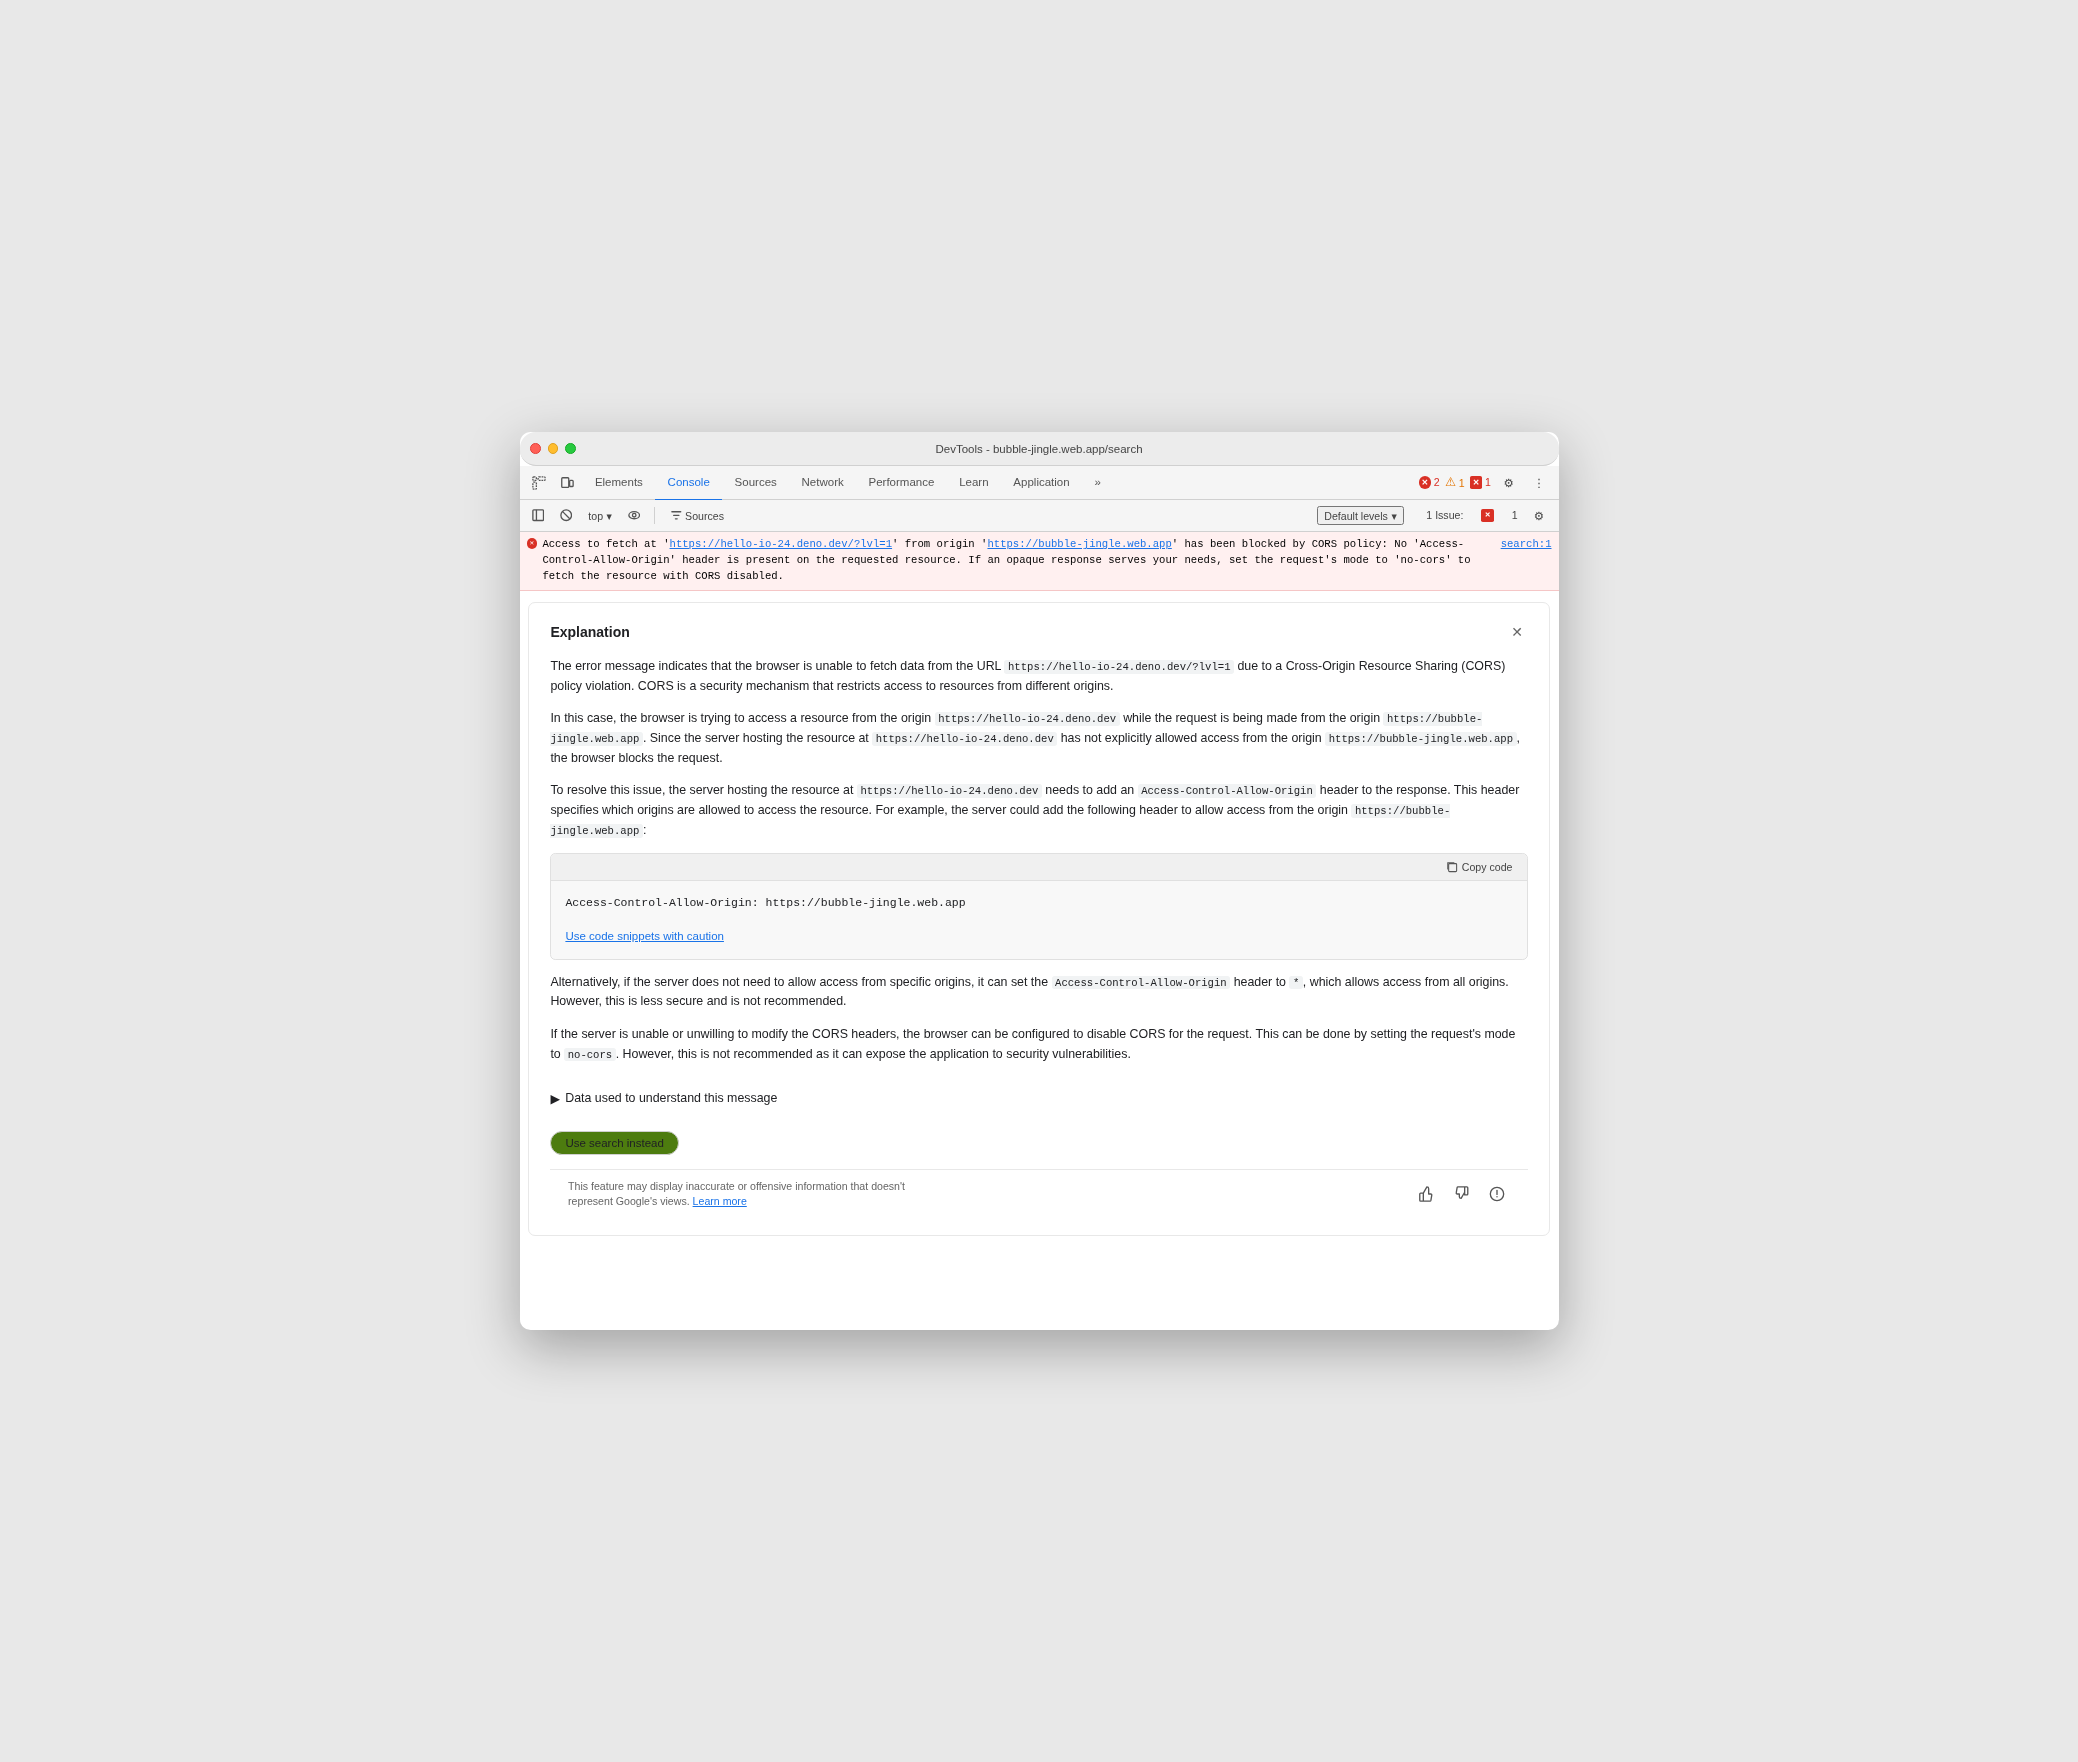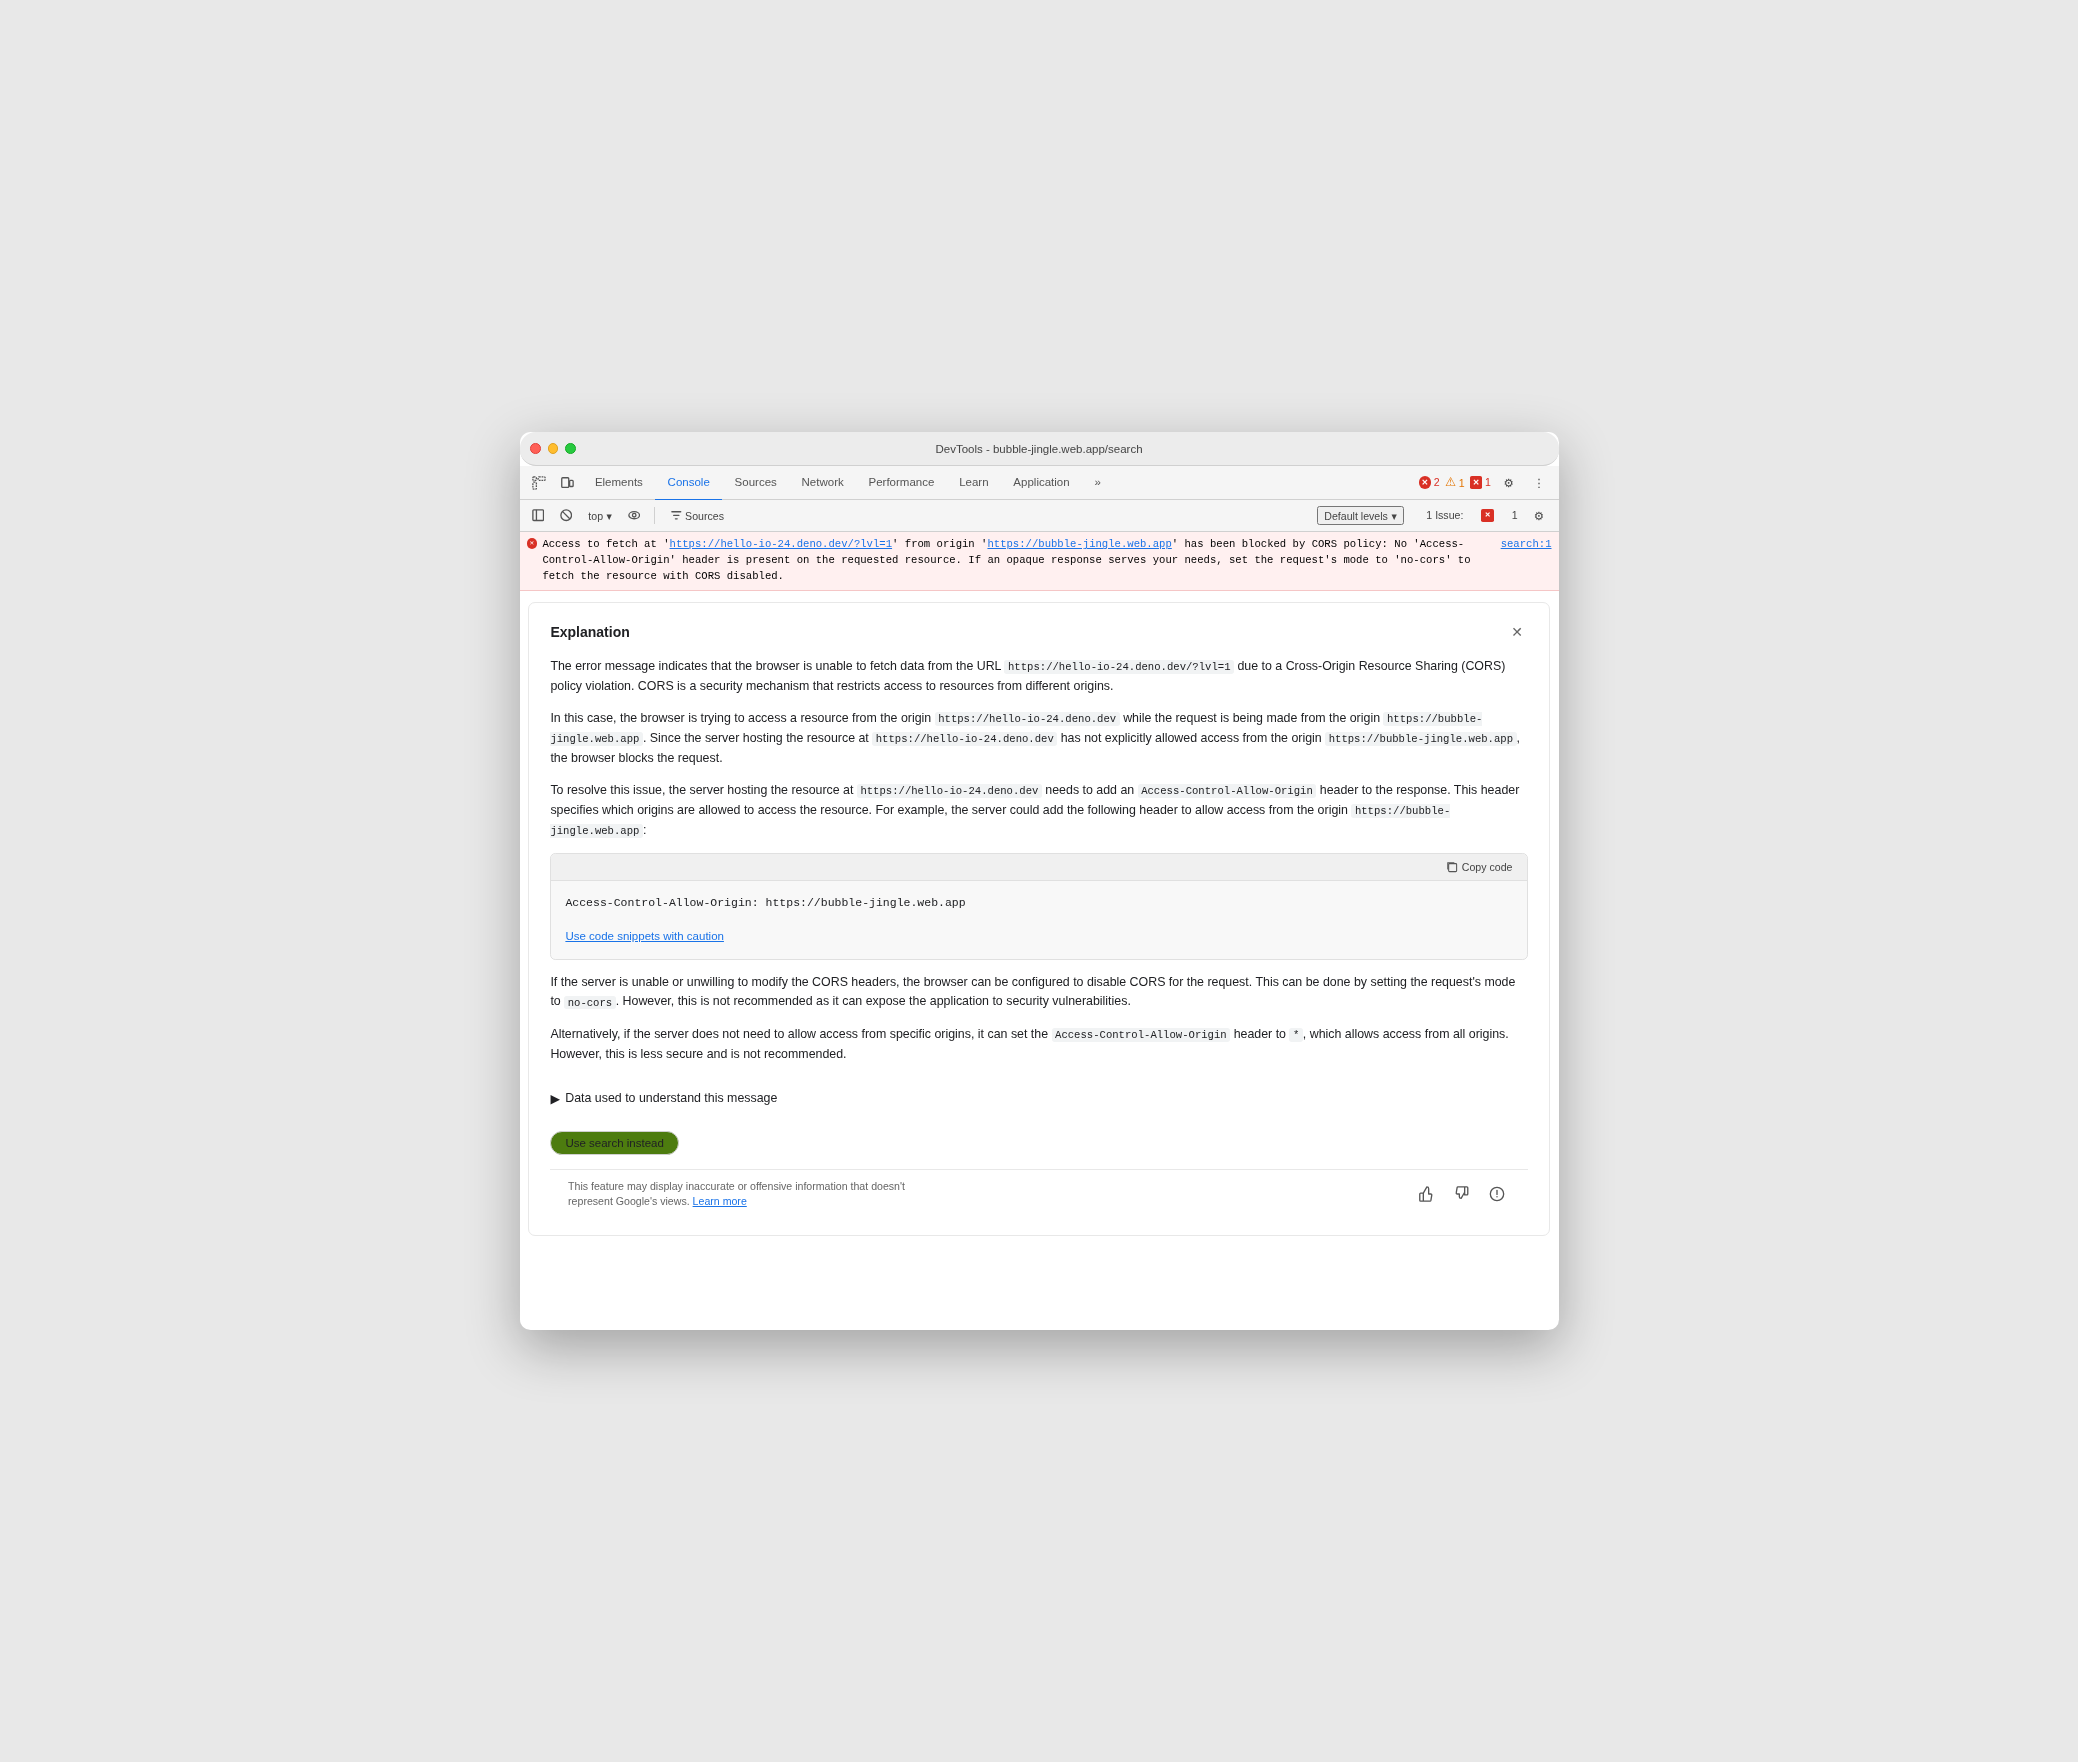--- a/index.html
+++ b/index.html
@@ -516,25 +516,25 @@
         </div>
         <div class="code-block-content">
           <span>Access-Control-Allow-Origin: https://bubble-jingle.web.app</span>
         </div>
         <div style="padding: 3.5px 14px 12.4px;">
           <a class="caution-link">Use code snippets with caution</a>
         </div>
       </div>
 
       <p class="explanation-para">
+        Alternatively, if the server does not need to allow access from specific origins, it can set the <code>Access-Control-Allow-Origin</code> header to <code>*</code>, which allows access from all origins. However, this is less secure and is not recommended.
+      </p>
+
+      <p class="explanation-para">
         If the server is unable or unwilling to modify the CORS headers, the browser can be configured to disable CORS for the request. This can be done by setting the request's mode to <code>no-cors</code>. However, this is not recommended as it can expose the application to security vulnerabilities.
-      </p>
-
-      <p class="explanation-para">
-        Alternatively, if the server does not need to allow access from specific origins, it can set the <code>Access-Control-Allow-Origin</code> header to <code>*</code>, which allows access from all origins. However, this is less secure and is not recommended.
       </p>
 
       <div class="data-used-section">
         <button class="data-used-toggle">
           <span>▶</span>
           <span>Data used to understand this message</span>
         </button>
       </div>
 
       <div style="margin-top: 12.4px;">

